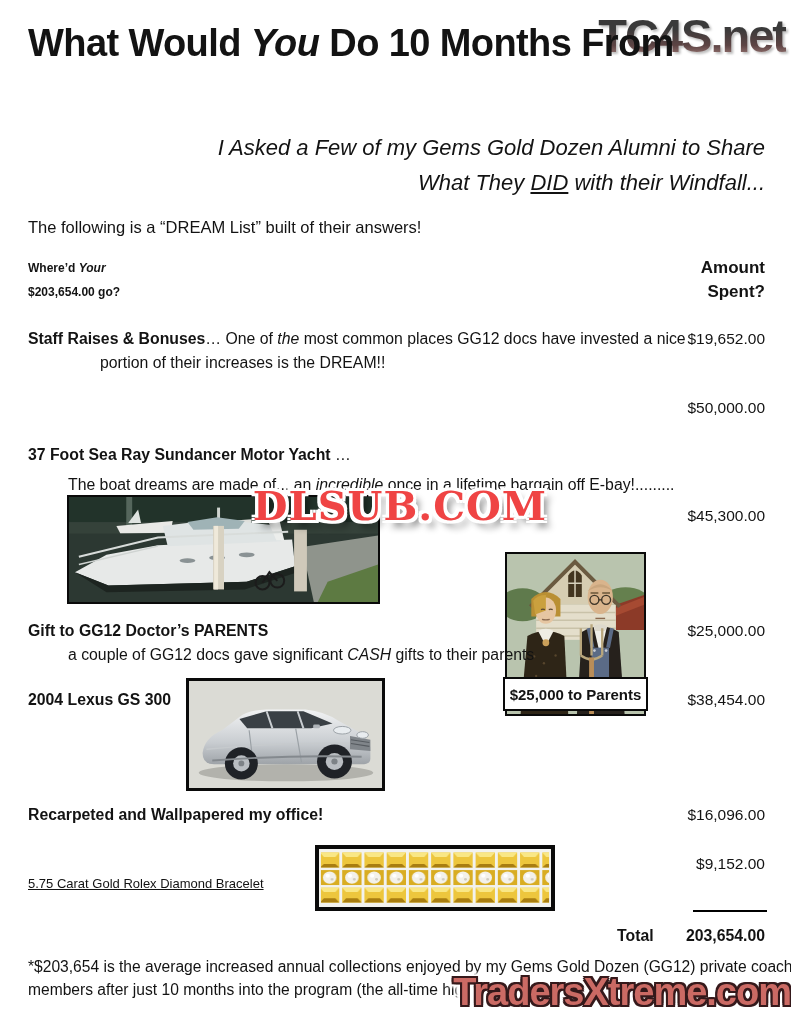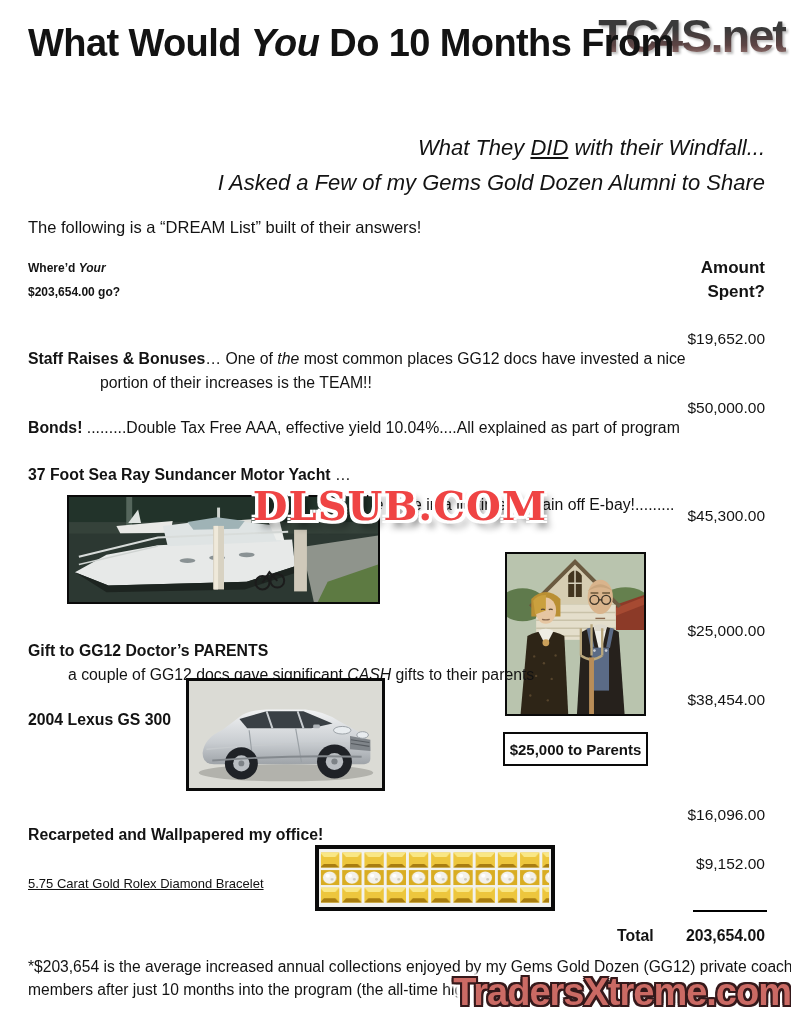--- a/index.html
+++ b/index.html
@@ -16,36 +16,36 @@
         -webkit-background-clip:text;background-clip:text;color:transparent;
         filter:drop-shadow(2px 2px 1px rgba(0,0,0,0.25));}
 
   .subtitle{right:26px;top:130px;text-align:right;font-style:italic;font-size:22px;line-height:35px;z-index:1;}
 
   .intro{left:28px;top:218px;font-size:16.5px;}
 
   .hdr-left{left:28px;top:256px;font-weight:bold;font-size:12px;line-height:24px;}
   .hdr-right{right:26px;top:256px;text-align:right;font-weight:bold;font-size:17px;line-height:24px;}
 
-  .item{font-size:15.8px;white-space:nowrap;margin-top:20px;}
+  .item{font-size:15.8px;white-space:nowrap;}
   .amt{right:26px;text-align:right;font-size:15.5px;}
 
   .r1{top:330px;} .r1b{left:100px;top:354px;}
   .r2{top:399px;}
   .r3{top:446px;} .r3cap{left:68px;top:476px;}
   .a3{top:507px;}
   .r4{top:622px;} .r4b{left:68px;top:646px;text-align:center;}
   .r5{top:691px;}
   .r6{top:806px;}
   .r7{top:855px;} .r7b{left:28px;top:876px;font-size:13px;text-decoration:underline;}
 
   .img-frame{border:2px solid #0a0a0a;box-sizing:border-box;background:#fff;}
   .boat{left:67px;top:495px;width:313px;height:109px;z-index:1;}
   .gothic{left:505px;top:552px;width:141px;height:164px;}
-  .gothic-caption{left:503px;top:732px;width:145px;height:34px;border:2px solid #0a0a0a;background:#fff;
+  .gothic-caption{left:503px;top:677px;width:145px;height:34px;border:2px solid #0a0a0a;background:#fff;
         display:flex;align-items:center;justify-content:center;font-weight:bold;font-size:15px;box-sizing:border-box;}
   .lexus{left:186px;top:678px;width:199px;height:113px;border-width:3px;}
   .bracelet{left:315px;top:845px;width:240px;height:66px;border-width:4px;}
   .boat svg,.gothic svg,.lexus svg,.bracelet svg{display:block;width:100%;height:100%;}
 
   .dlsub{left:190px;top:482px;width:420px;text-align:center;z-index:5;
         font-family:"DejaVu Serif","Liberation Serif",serif;font-weight:bold;font-size:40px;letter-spacing:1px;
         color:#ef4444;white-space:nowrap;
         text-shadow:-3px -3px 0 #fff,3px -3px 0 #fff,-3px 3px 0 #fff,3px 3px 0 #fff,
                     -3px 0 0 #fff,3px 0 0 #fff,0 -3px 0 #fff,0 3px 0 #fff,
@@ -67,40 +67,39 @@
 </head>
 <body>
 
 <div id="page">
 
   <div class="abs tc4s">TC4S.net</div>
 
   <div class="abs title"><span>What Would </span><span class="i">You</span><span> Do 10 Months From</span></div>
 
   <div class="abs subtitle">
+    <div>I Asked a Few of my Gems Gold Dozen Alumni to Share</div>
     <div><span>What They </span><span class="u">DID</span><span> with their Windfall...</span></div>
-    <div>I Asked a Few of my Gems Gold Dozen Alumni to Share</div>
   </div>
 
   <div class="abs intro">The following is a “DREAM List” built of their answers!</div>
 
   <div class="abs hdr-left">
     <div><span>Where’d </span><span class="i">Your</span></div>
     <div>$203,654.00 go?</div>
   </div>
   <div class="abs hdr-right">
     <div>Amount</div>
     <div>Spent?</div>
   </div>
 
   <div class="abs item r1" style="left:28px;"><span class="b">Staff Raises &amp; Bonuses</span><span>… One of </span><span class="i">the</span><span> most common places GG12 docs have invested a nice</span></div>
-  <div class="abs item r1b">portion of their increases is the TEAM!!</div>
+  <div class="abs item r1b">portion of their increases is the DREAM!!</div>
   <div class="abs amt r1">$19,652.00</div>
 
-  <div class="abs item r2" style="left:28px;"><span class="b">Bonds!</span><span> .........Double Tax Free AAA,  effective yield 10.04%....All explained as part of program</span></div>
   <div class="abs amt r2">$50,000.00</div>
 
   <div class="abs item r3" style="left:28px;"><span class="b">37 Foot Sea Ray Sundancer  Motor Yacht</span><span> …</span></div>
   <div class="abs item r3cap"><span>The boat dreams are made of... an </span><span class="i">incredible</span><span> once in a lifetime bargain off E-bay!.........</span></div>
   <div class="abs amt a3">$45,300.00</div>
 
   <div class="abs img-frame boat">
     <svg viewBox="0 0 313 109" preserveAspectRatio="none">
       <rect width="313" height="109" fill="#35423a"></rect>
       <rect width="313" height="26" fill="#22332a"></rect>

